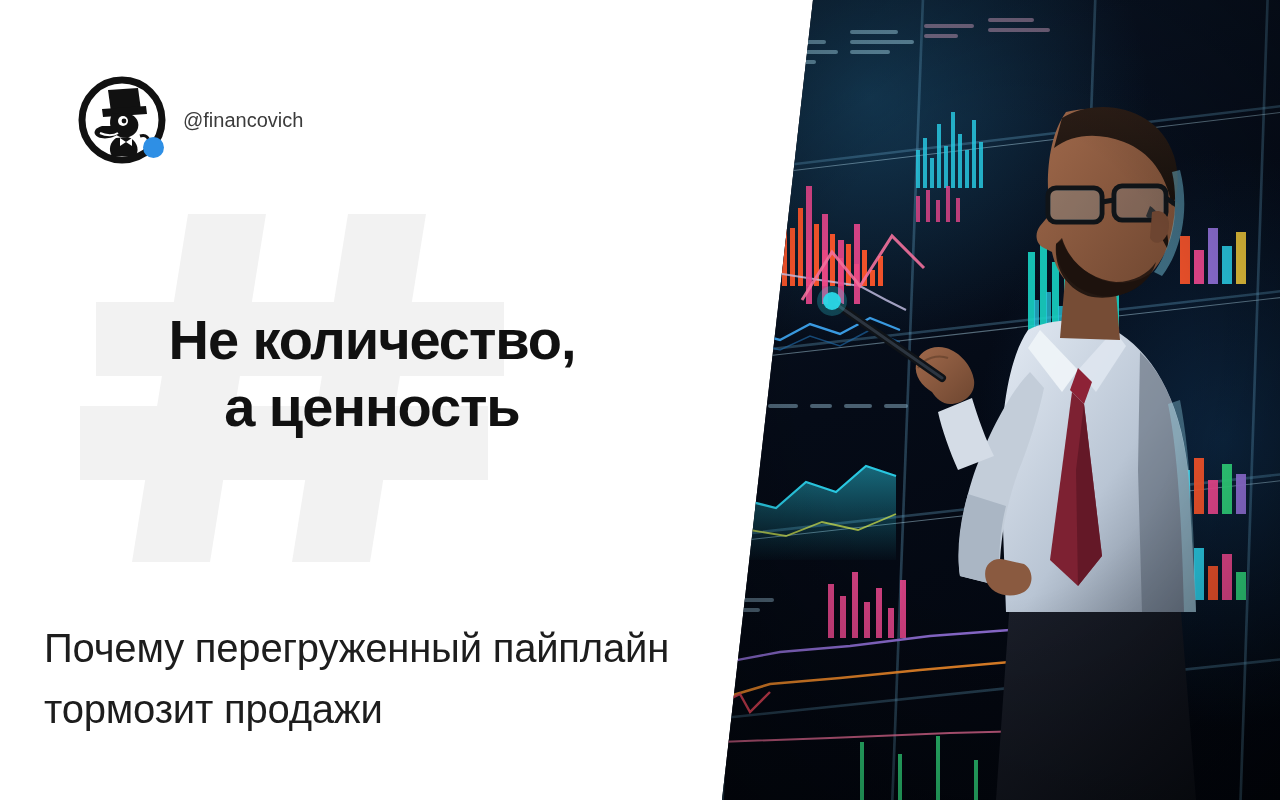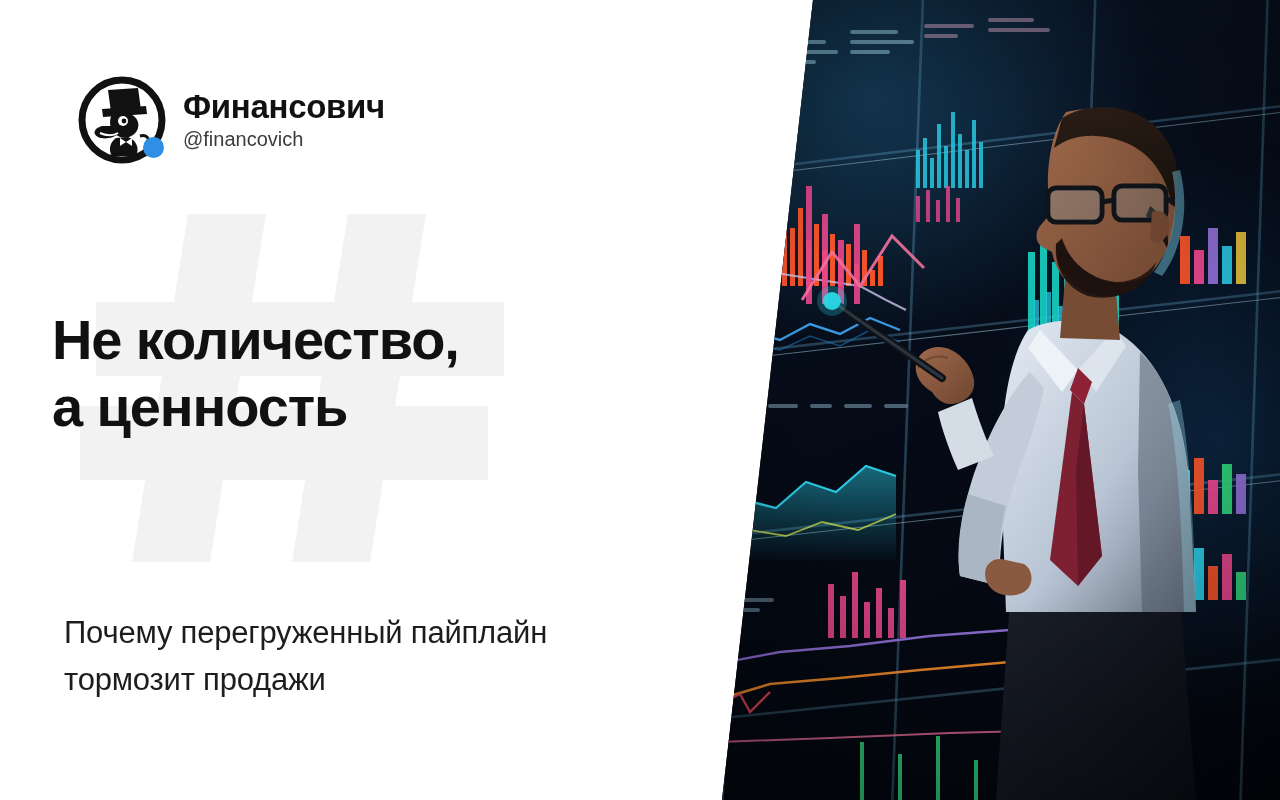--- a/index.html
+++ b/index.html
@@ -87,29 +87,30 @@
     position: absolute;
     left: 52px;
     top: 268px;
     width: 640px;
     font-size: 56px;
     font-weight: 700;
     line-height: 1.2;
     letter-spacing: -1.1px;
     color: #111111;
     white-space: pre-line;
+    text-align: center;
   }
 
   
   .subtitle {
     position: absolute;
-    left: 64px;
+    left: 44px;
     top: 578px;
     width: 650px;
-    font-size: 31px;
+    font-size: 40px;
     font-weight: 400;
     line-height: 1.52;
     letter-spacing: -0.2px;
     color: #1d1d1d;
     white-space: pre-line;
   }
 
   
   .photo-panel {
     position: absolute;
@@ -519,21 +520,20 @@
             <path d="M 38 62 C 32 66, 30 74, 34 80 L 58 80 C 62 72, 58 64, 50 61 Z"></path>
 
             <path d="M 42 62 L 48 66 L 42 70 Z M 54 62 L 48 66 L 54 70 Z" fill="#ffffff"></path>
 
             <path d="M 62 60 C 68 58, 72 62, 70 68 L 67 80" stroke="#111111" stroke-width="3" fill="none"></path>
           </g>
         </svg>
         <span class="avatar-badge"></span>
       </div>
       <div class="brand-text">
-        <div class="brand-name">Финансович</div>
         <div class="brand-handle">@financovich</div>
       </div>
     </div>
 
     <h1 class="headline">Не количество,
 а ценность</h1>
 
     <p class="subtitle">Почему перегруженный пайплайн
 тормозит продажи</p>
   </div>

